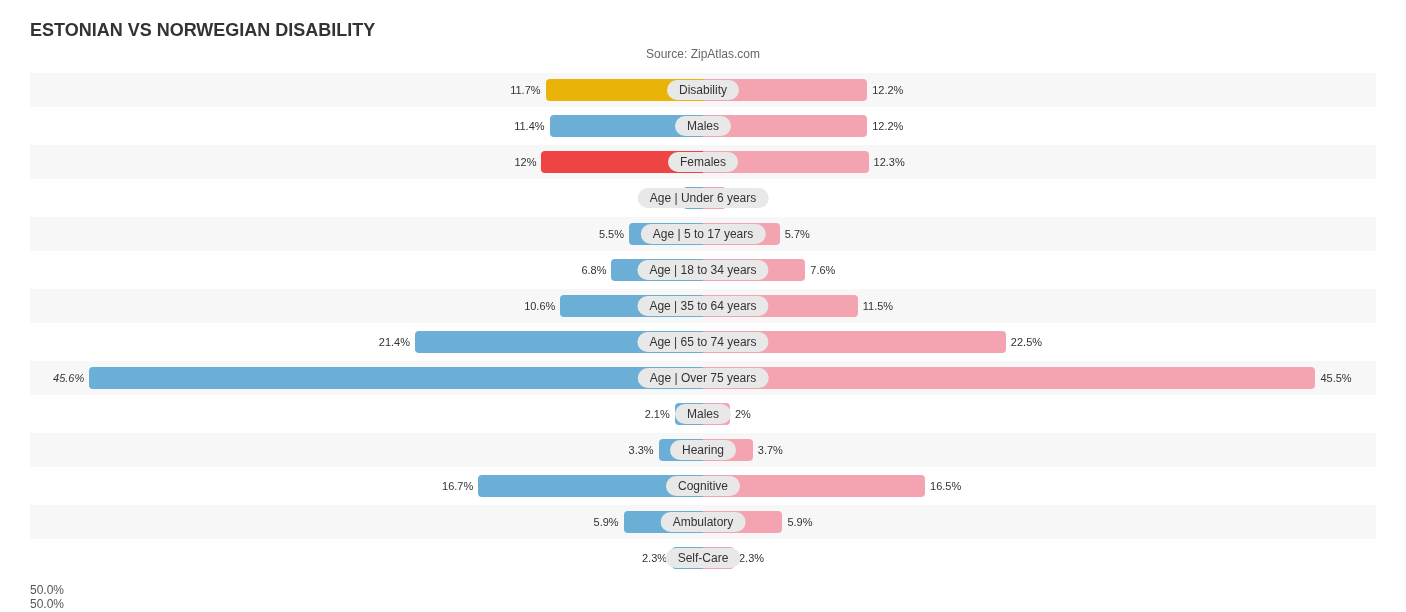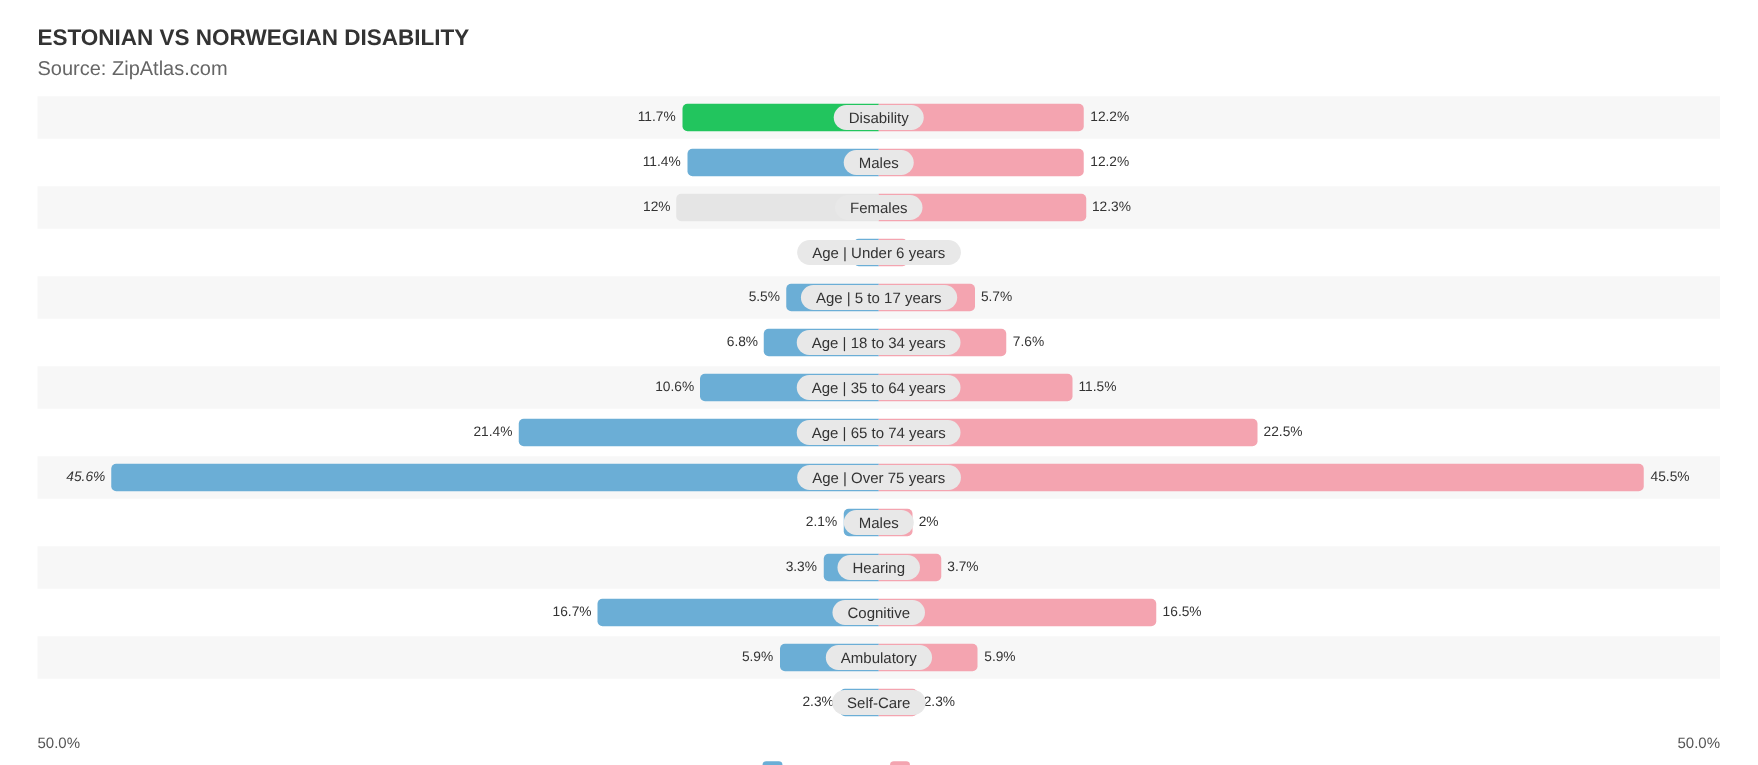--- a/index.html
+++ b/index.html
@@ -10,22 +10,22 @@
       min-height: 612px;
       padding: 20px 30px 30px 30px;
     }
     .title {
       font-size: 18px;
       font-weight: bold;
       color: #333;
       margin-bottom: 6px;
     }
     .source {
-      text-align: left;
-      font-size: 16px;
+      text-align: center;
+      font-size: 12px;
       color: #666;
       margin-bottom: 12px;
     }
     .chart-area {
       position: relative;
       width: 100%;
     }
     .row {
       display: flex;
       align-items: center;
@@ -96,20 +96,21 @@
       font-size: 11px;
       color: #333;
       white-space: nowrap;
     }
     .axis-labels {
       display: flex;
       justify-content: space-between;
       margin-top: 8px;
       font-size: 12px;
       color: #555;
+      flex-direction: column;
     }
     .legend {
       display: flex;
       justify-content: center;
       gap: 30px;
       margin-top: 8px;
       font-size: 13px;
       color: #333;
     }
     .legend-item {
@@ -125,21 +126,21 @@
   </style>
 </head>
 <body>
 
 <div class="title">ESTONIAN VS NORWEGIAN DISABILITY</div>
 <div class="source">Source: ZipAtlas.com</div>
 
 <div class="chart-area" id="chart-area">
     <div class="row">
       <div class="bar-container">
-        <div class="left-bar" style="width: 11.7%; background: #22c55e;">
+        <div class="left-bar" style="width: 11.7%; background: #eab308;">
           <span class="left-bar-label">11.7%</span>
         </div>
         <div class="right-bar" style="width: 12.2%; background: rgb(244, 164, 176);">
           <span class="right-bar-label">12.2%</span>
         </div>
         <div class="center-label">Disability</div>
       </div>
     </div>
     <div class="row">
       <div class="bar-container">
@@ -147,21 +148,21 @@
           <span class="left-bar-label">11.4%</span>
         </div>
         <div class="right-bar" style="width: 12.2%; background: rgb(244, 164, 176);">
           <span class="right-bar-label">12.2%</span>
         </div>
         <div class="center-label">Males</div>
       </div>
     </div>
     <div class="row">
       <div class="bar-container">
-        <div class="left-bar" style="width: 12%; background: #e5e5e5;">
+        <div class="left-bar" style="width: 12%; background: #ef4444;">
           <span class="left-bar-label">12%</span>
         </div>
         <div class="right-bar" style="width: 12.3%; background: rgb(244, 164, 176);">
           <span class="right-bar-label">12.3%</span>
         </div>
         <div class="center-label">Females</div>
       </div>
     </div>
     <div class="row">
       <div class="bar-container">

